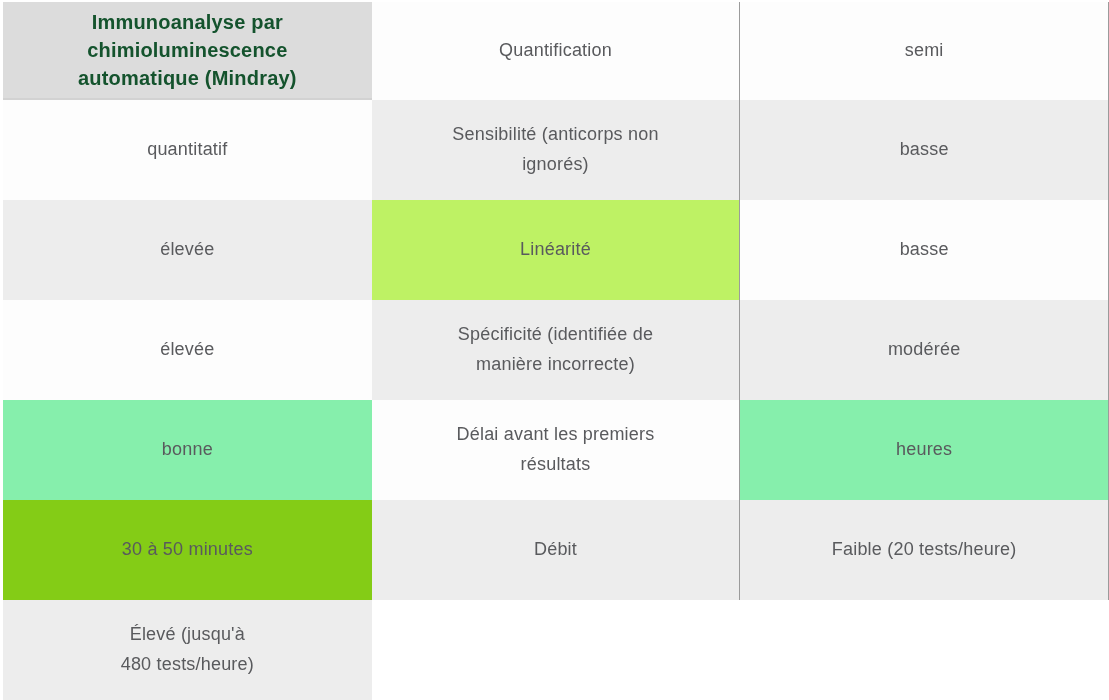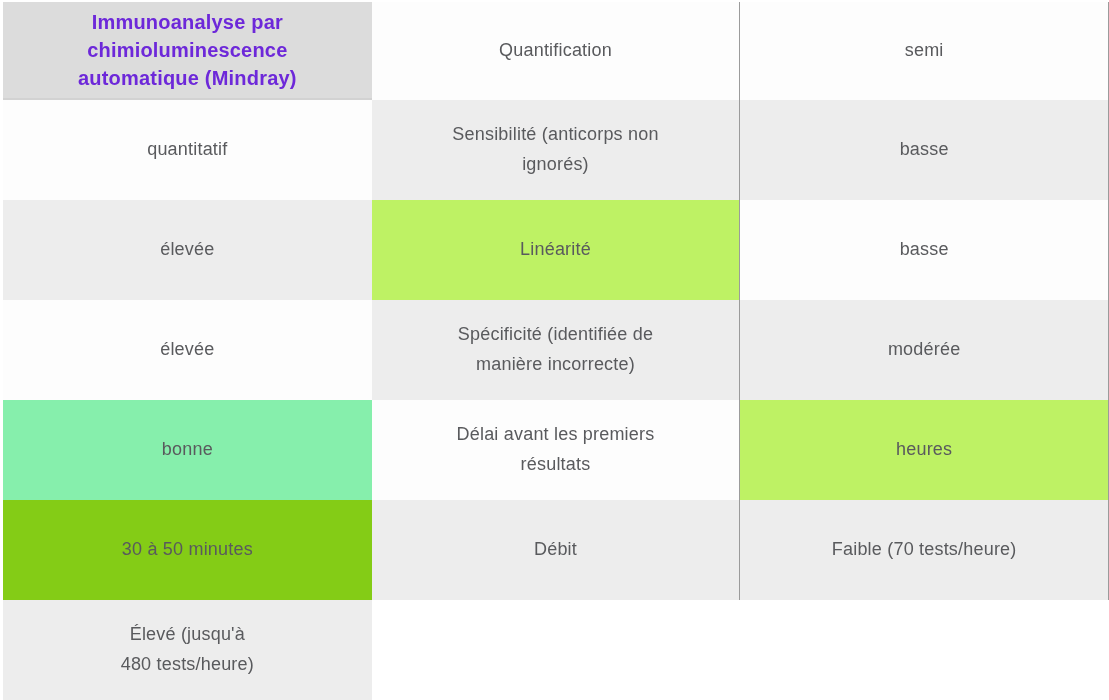--- a/index.html
+++ b/index.html
@@ -37,21 +37,21 @@
   }
   .cell.c1, .cell.c2 {
     border-right: 1px solid #9b9b9b;
   }
   .header-cell {
     background: #dcdcdc;
     border-bottom: 2px solid #d2d2d2;
     font-weight: bold;
     font-size: 20px;
     line-height: 1.4;
-    color: #6d28d9;
+    color: #14532d;
   }
   .row-white .cell { background: #fdfdfd; }
   .row-gray  .cell { background: #ededed; }
   
   .row-white .cell.c1, .row-white .cell.c2,
   .row-gray  .cell.c1, .row-gray  .cell.c2 { background-clip: padding-box; }
 </style>
 </head>
 <body>
 
@@ -84,25 +84,25 @@
     <div class="row-gray" style="display:contents">
       <div class="cell c1" style="background:#ededed">Spécificité (identifiée de
 manière incorrecte)</div>
       <div class="cell c2" style="background:#ededed">modérée</div>
       <div class="cell c3" style="background:#86efac">bonne</div>
     </div>
 
     <div class="row-white" style="display:contents">
       <div class="cell c1" style="background:#fdfdfd">Délai avant les premiers
 résultats</div>
-      <div class="cell c2" style="background:#bef264">heures</div>
+      <div class="cell c2" style="background:#86efac">heures</div>
       <div class="cell c3" style="background:#84cc16">30 à 50 minutes</div>
     </div>
 
     <div class="row-gray" style="display:contents">
       <div class="cell c1" style="background:#ededed">Débit</div>
-      <div class="cell c2" style="background:#ededed">Faible (70 tests/heure)</div>
+      <div class="cell c2" style="background:#ededed">Faible (20 tests/heure)</div>
       <div class="cell c3" style="background:#ededed">Élevé (jusqu'à
 480 tests/heure)</div>
     </div>
 
   </div>
 </div>
 
 </body></html>

